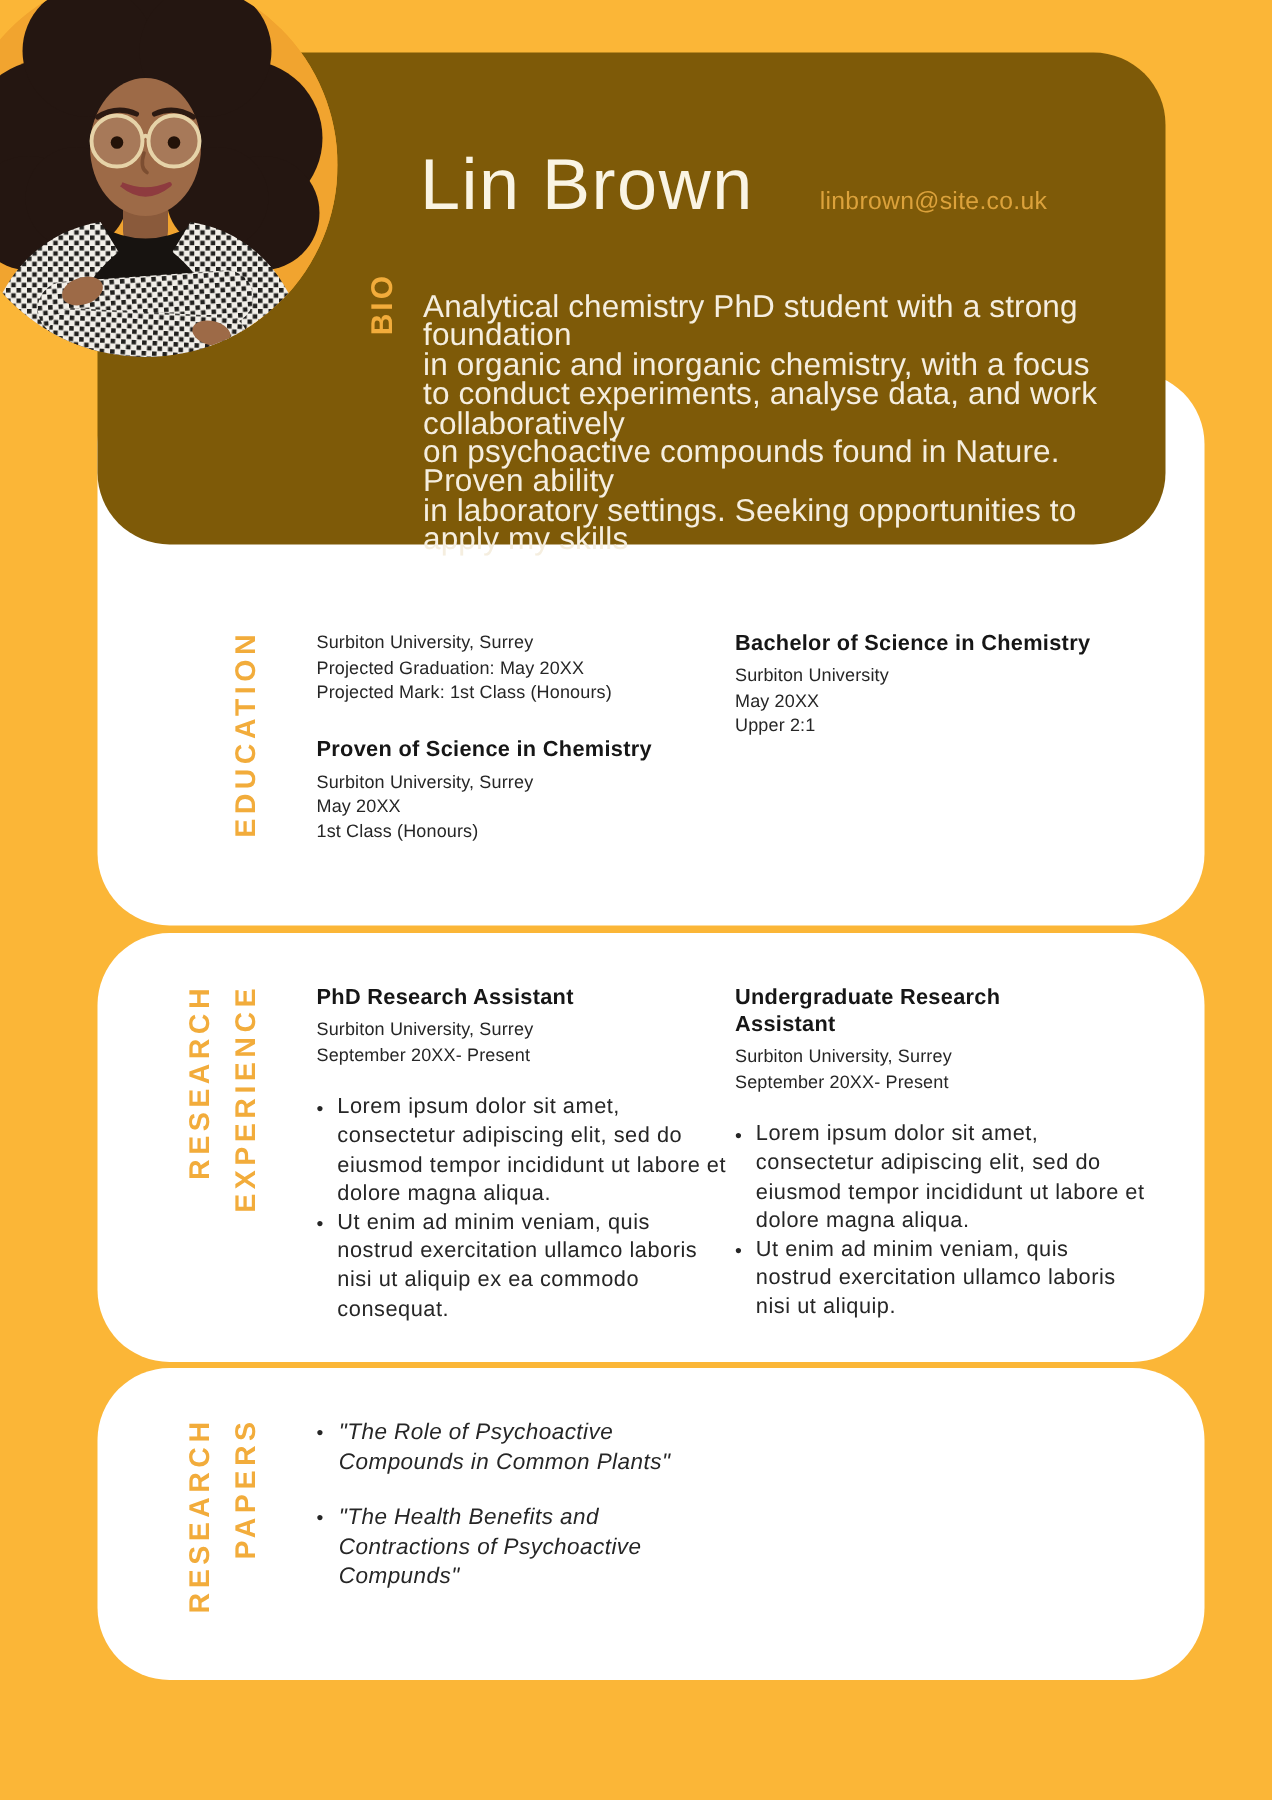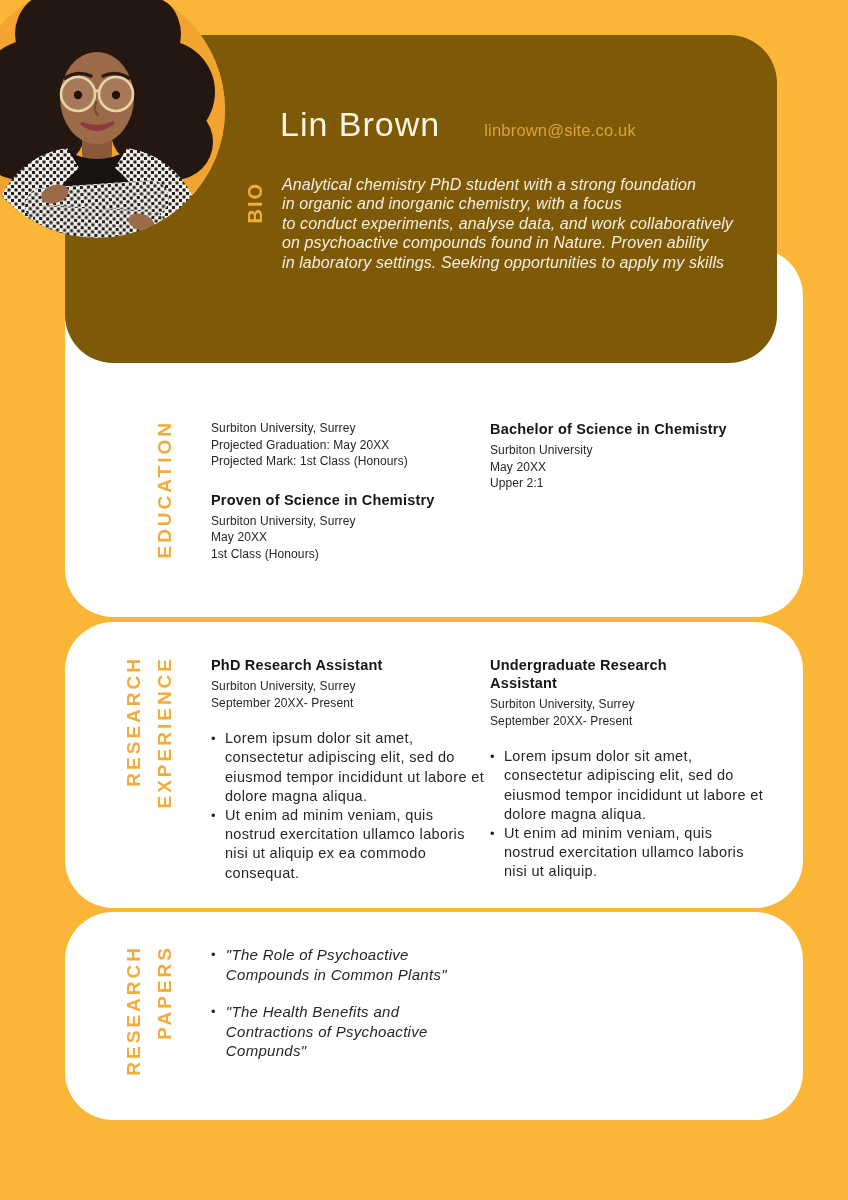--- a/index.html
+++ b/index.html
@@ -33,40 +33,39 @@
   }
   .edu-card{left:65px;top:248px;width:738px;height:369px;z-index:10;}
   .exp-card{left:65px;top:622px;width:738px;height:286px;z-index:10;}
   .papers-card{left:65px;top:912px;width:738px;height:208px;z-index:10;}
 
   .name-row{
     display:flex;align-items:baseline;gap:44px;
     padding:58px 0 0 215px;
   }
   .person-name{
-    font-size:34px;font-weight:400;letter-spacing:1px;
+    font-size:48px;font-weight:400;letter-spacing:1px;
     color:var(--cream);line-height:62px;white-space:nowrap;
   }
   .person-email{
     font-size:16.5px;color:var(--email);letter-spacing:.2px;white-space:nowrap;
   }
   .bio-label{
     position:absolute;left:178px;top:147px;
   }
   .vlabel{
     writing-mode:vertical-rl;transform:rotate(180deg);
     font-weight:bold;font-size:19px;letter-spacing:3px;
     color:var(--accent);white-space:nowrap;line-height:24px;
   }
   .vlabel.on-brown{color:var(--accent);font-size:20px;letter-spacing:2px;}
   .bio-text{
-    position:absolute;left:217px;top:140px;width:490px;
-    font-size:16px;line-height:19.4px;color:var(--cream-dim);
+    position:absolute;left:217px;top:160px;width:490px;
+    font-size:21px;line-height:19.4px;color:var(--cream-dim);
     letter-spacing:.1px;
-    font-style:italic;
   }
   
   .photo-circle{
     position:absolute;left:-31px;top:-18px;width:256px;height:256px;
     border-radius:50%;overflow:hidden;z-index:30;background:var(--photo-bg);
   }
   .photo-circle svg{display:block;width:256px;height:256px;}
   
   .card-inner{display:flex;height:100%;}
   .label-col{

